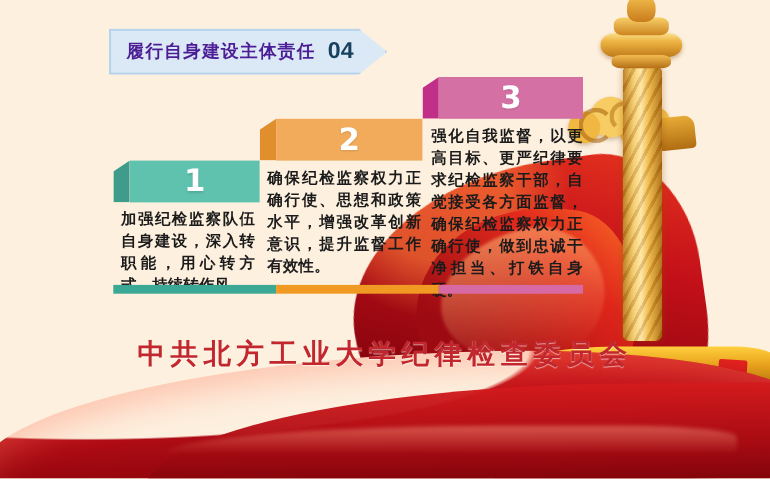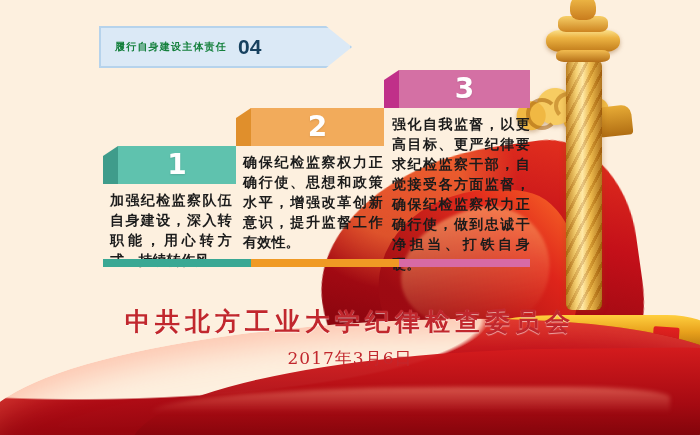--- a/index.html
+++ b/index.html
@@ -185,21 +185,21 @@
     background:#dbe9f6;
     border:2px solid #b6d3ec;
     clip-path:polygon(0 0, calc(100% - 26px) 0, 100% 50%, calc(100% - 26px) 100%, 0 100%);
     box-sizing:border-box;
   }
   .chev-inner{
     position:absolute;left:0;top:0;right:0;bottom:0;
     display:flex;align-items:center;padding-left:14px;gap:11px;
   }
   .chev-text{
-    color:#15803d;font-size:10px;font-weight:bold;letter-spacing:1.2px;
+    color:#4c1d95;font-size:16px;font-weight:bold;letter-spacing:1.2px;
     font-family:"DejaVu Sans","Liberation Sans",sans-serif;
   }
   .chev-num{
     color:#17415f;font-size:21px;font-weight:bold;letter-spacing:0px;
   }
 
   
   .card{position:absolute;}
   .card .fold{
     position:absolute;left:0;top:0;width:15px;height:100%;
@@ -332,15 +332,14 @@
   </div>
   <div class="body" id="body3">强化自我监督，以更高目标、更严纪律要求纪检监察干部，自觉接受各方面监督，确保纪检监察权力正确行使，做到忠诚干净担当、打铁自身硬。</div>
 
   <div class="barwrap">
     <div class="bar1"></div>
     <div class="bar2"></div>
     <div class="bar3"></div>
   </div>
 
   <div class="footer-title">中共北方工业大学纪律检查委员会</div>
-  <div class="footer-date">2017年3月6日</div>
 
 </div>
 
 </body></html>

